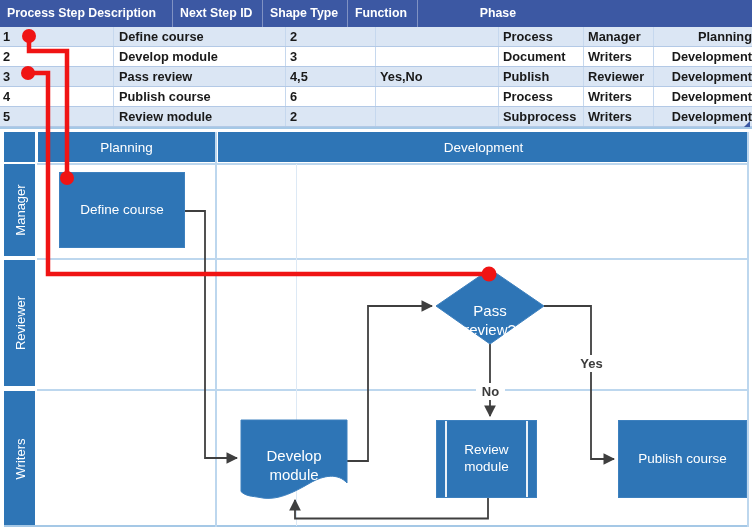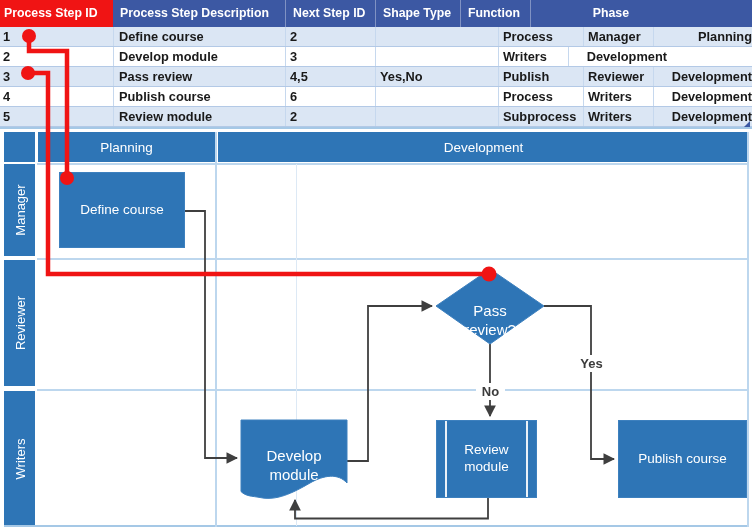--- a/index.html
+++ b/index.html
@@ -47,21 +47,20 @@
   .conn-label { position:absolute; background:#fff; color:#3b3b3b; font-weight:600; font-size:13px;
                 display:flex; align-items:center; justify-content:center; z-index:4; }
 </style>
 </head>
 <body>
 
 <div class="canvas">
 
   <div class="xl-table">
     <div class="xl-row xl-head">
-      <div class="cell c0">Process Step ID</div>
       <div class="cell c1">Process Step Description</div>
       <div class="cell c2">Next Step ID</div>
       <div class="cell c4">Shape Type</div>
       <div class="cell c5">Function</div>
       <div class="cell c6">Phase</div>
     </div>
 
     <div class="xl-row xl-body-row band">
       <div class="cell c0">1</div>
       <div class="cell c1">Define course</div>
@@ -69,20 +68,21 @@
       <div class="cell c3"></div>
       <div class="cell c4">Process</div>
       <div class="cell c5">Manager</div>
       <div class="cell c6">Planning</div>
     </div>
     <div class="xl-row xl-body-row">
       <div class="cell c0">2</div>
       <div class="cell c1">Develop module</div>
       <div class="cell c2">3</div>
       <div class="cell c3"></div>
+      <div class="cell c4">Document</div>
       <div class="cell c5">Writers</div>
       <div class="cell c6">Development</div>
     </div>
     <div class="xl-row xl-body-row band">
       <div class="cell c0">3</div>
       <div class="cell c1">Pass review</div>
       <div class="cell c2">4,5</div>
       <div class="cell c3">Yes,No</div>
       <div class="cell c4">Publish</div>
       <div class="cell c5">Reviewer</div>

